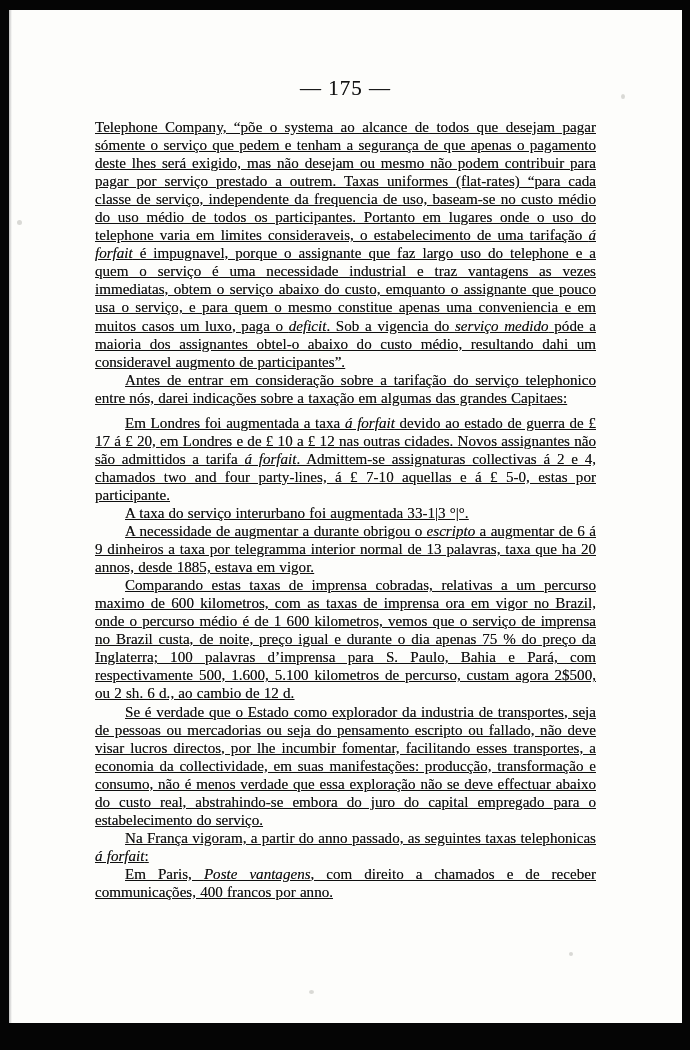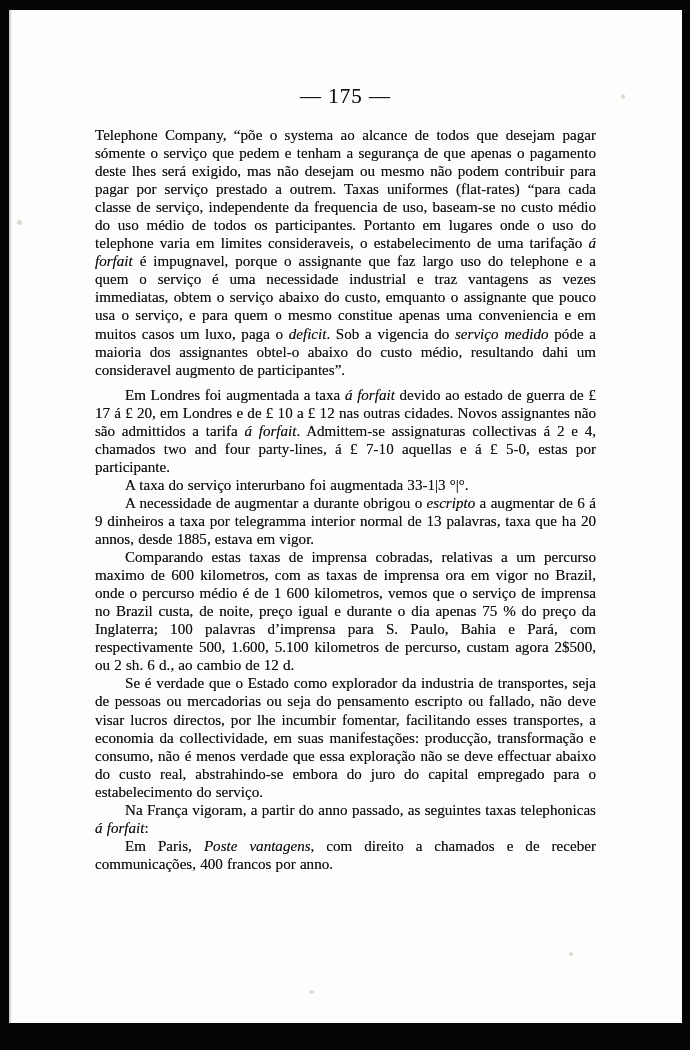--- a/index.html
+++ b/index.html
@@ -66,38 +66,38 @@
     line-height: 18.05px;
     text-align: justify;
     text-justify: inter-word;
     word-spacing: 0.4px;
   }
 
   .para {
     margin: 0;
     text-indent: 30px;
     text-align: justify;
+    text-decoration: underline;
   }
   
   .para.cont {
     text-indent: 0;
   }
   
   .para.space-before {
     margin-top: 7px;
   }
 
   .para i {
     font-style: italic;
   }
 
   
   #text-block, #folio {
     text-shadow: 0 0 0.35px rgba(0,0,0,0.55);
-    margin-top: 8px;
   }
 
   
   .speck {
     position: absolute;
     background: #d9d9d5;
     border-radius: 50%;
     pointer-events: none;
   }
 </style>
@@ -109,20 +109,21 @@
 
     <div class="speck" style="left:300px; top:980px; width:5px; height:4px;"></div>
     <div class="speck" style="left:612px; top:84px; width:4px; height:5px;"></div>
     <div class="speck" style="left:8px; top:210px; width:5px; height:5px;"></div>
     <div class="speck" style="left:560px; top:942px; width:4px; height:4px;"></div>
 
     <div id="folio">— 175 —</div>
 
     <div id="text-block">
         <p class="para cont"><span>Telephone Company, “põe o systema ao alcance de todos que desejam pagar sómente o serviço que pedem e tenham a segurança de que apenas o pagamento deste lhes será exigido, mas não desejam ou mesmo não podem contribuir para pagar por serviço prestado a outrem. Taxas uniformes (flat-rates) “para cada classe de serviço, independente da frequencia de uso, baseam-se no custo médio do uso médio de todos os participantes. Portanto em lugares onde o uso do telephone varia em limites consideraveis, o estabelecimento de uma tarifação </span><i>á forfait</i><span> é impugnavel, porque o assignante que faz largo uso do telephone e a quem o serviço é uma necessidade industrial e traz vantagens as vezes immediatas, obtem o serviço abaixo do custo, emquanto o assignante que pouco usa o serviço, e para quem o mesmo constitue apenas uma conveniencia e em muitos casos um luxo, paga o </span><i>deficit</i><span>. Sob a vigencia do </span><i>serviço medido</i><span> póde a maioria dos assignantes obtel-o abaixo do custo médio, resultando dahi um consideravel augmento de participantes”.</span></p>
+        <p class="para"><span>Antes de entrar em consideração sobre a tarifação do serviço telephonico entre nós, darei indicações sobre a taxação em algumas das grandes Capitaes:</span></p>
         <p class="para space-before"><span>Em Londres foi augmentada a taxa </span><i>á forfait</i><span> devido ao estado de guerra de £ 17 á £ 20, em Londres e de £ 10 a £ 12 nas outras cidades. Novos assignantes não são admittidos a tarifa </span><i>á forfait</i><span>. Admittem-se assignaturas collectivas á 2 e 4, chamados two and four party-lines, á £ 7-10 aquellas e á £ 5-0, estas por participante.</span></p>
         <p class="para"><span>A taxa do serviço interurbano foi augmentada 33-1|3 °|°.</span></p>
         <p class="para"><span>A necessidade de augmentar a durante obrigou o </span><i>escripto</i><span> a augmentar de 6 á 9 dinheiros a taxa por telegramma interior normal de 13 palavras, taxa que ha 20 annos, desde 1885, estava em vigor.</span></p>
         <p class="para"><span>Comparando estas taxas de imprensa cobradas, relativas a um percurso maximo de 600 kilometros, com as taxas de imprensa ora em vigor no Brazil, onde o percurso médio é de 1 600 kilometros, vemos que o serviço de imprensa no Brazil custa, de noite, preço igual e durante o dia apenas 75 % do preço da Inglaterra; 100 palavras d’imprensa para S. Paulo, Bahia e Pará, com respectivamente 500, 1.600, 5.100 kilometros de percurso, custam agora 2$500, ou 2 sh. 6 d., ao cambio de 12 d.</span></p>
         <p class="para"><span>Se é verdade que o Estado como explorador da industria de transportes, seja de pessoas ou mercadorias ou seja do pensamento escripto ou fallado, não deve visar lucros directos, por lhe incumbir fomentar, facilitando esses transportes, a economia da collectividade, em suas manifestações: producção, transformação e consumo, não é menos verdade que essa exploração não se deve effectuar abaixo do custo real, abstrahindo-se embora do juro do capital empregado para o estabelecimento do serviço.</span></p>
         <p class="para"><span>Na França vigoram, a partir do anno passado, as seguintes taxas telephonicas </span><i>á forfait</i><span>:</span></p>
         <p class="para"><span>Em Paris, </span><i>Poste vantagens</i><span>, com direito a chamados e de receber communicações, 400 francos por anno.</span></p>
       </div>
 
   </div>

